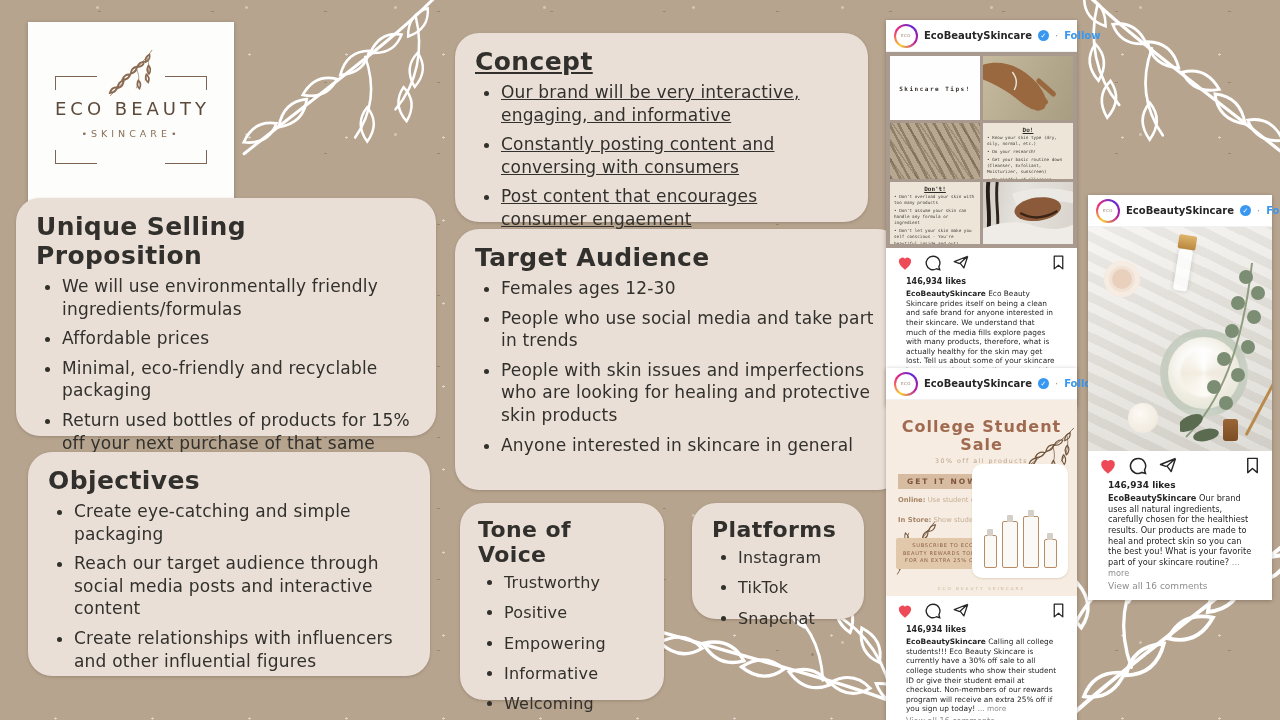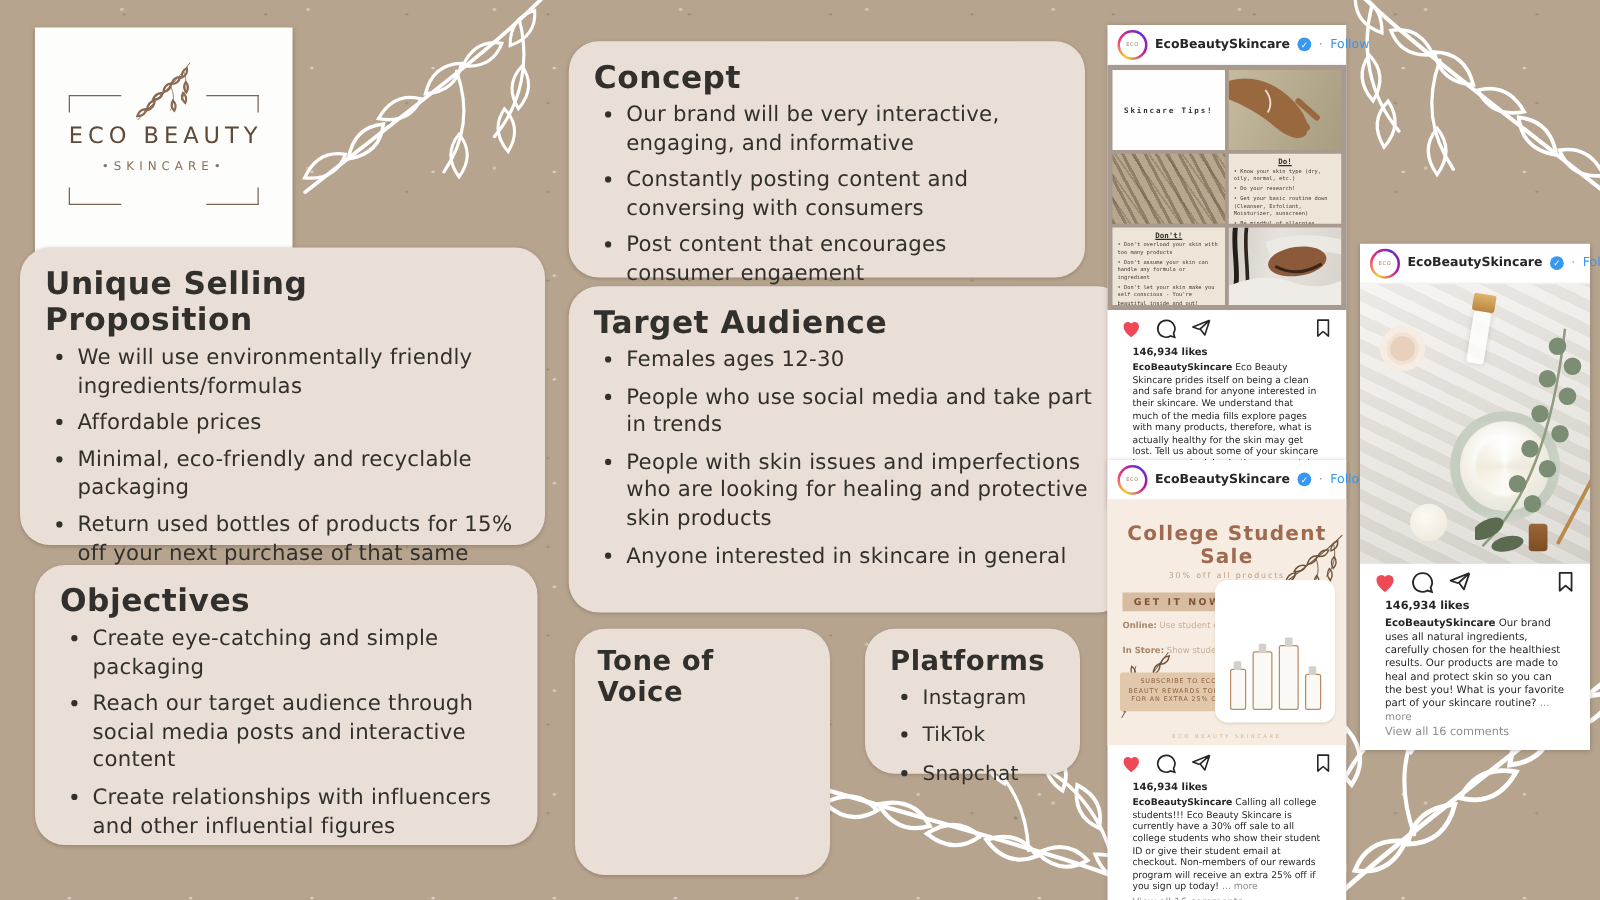--- a/index.html
+++ b/index.html
@@ -28,21 +28,21 @@
     padding:14px 20px 12px; color:#32302c;
     box-shadow:0 1px 3px rgba(90,70,50,.28);
   }
   .panel h2{ font-size:25px; font-weight:700; letter-spacing:.4px; margin-bottom:5px; }
   .panel ul{ margin:0 0 0 8px; padding-left:18px; }
   .panel li{ font-size:17px; line-height:1.33; margin-bottom:7px; letter-spacing:.2px; }
   .panel.small h2{ font-size:22px; }
   .panel.small li{ font-size:16px; margin-bottom:9px; }
   .p-usp{ left:16px; top:198px; width:420px; height:238px; }
   .p-obj{ left:28px; top:452px; width:402px; height:224px; }
-  .p-con{ left:455px; top:33px; width:413px; height:189px; }
+  .p-con{ left:455px; top:33px; width:413px; height:189px;text-decoration:underline; }
   .p-tar{ left:455px; top:229px; width:447px; height:261px; }
   .p-ton{ left:460px; top:503px; width:204px; height:197px;padding-left:18px; }
   .p-pla{ left:692px; top:503px; width:172px; height:116px; }
   
   .logo-card{
     position:absolute; left:28px; top:22px; width:206px; height:187px;
     background:#fdfdfb; box-shadow:0 1px 4px rgba(60,45,30,.3);
     display:flex; flex-direction:column; align-items:center; justify-content:center;
   }
   .logo-frame{ position:relative; width:152px; height:96px; }
@@ -67,21 +67,21 @@
   .avatar{ width:24px; height:24px; flex:none; border-radius:50%; padding:2px;
     background:conic-gradient(from 210deg,#f9ce34,#ee2a7b,#6228d7,#b5179e,#f9ce34); }
   .avatar-in{ width:100%; height:100%; border-radius:50%; background:#fff;
     display:flex; align-items:center; justify-content:center;
     font-size:4px; letter-spacing:.5px; color:#9b7b60; }
   .ig-user{ font-weight:700; font-size:10px; white-space:nowrap; }
   .vbadge{ width:11px; height:11px; flex:none; border-radius:50%; background:#3897f0; color:#fff;
     display:inline-flex; align-items:center; justify-content:center; font-size:7px; }
   .vbadge::after{ content:"✓"; }
   .ig-sep{ color:#999; font-size:10px; }
-  .ig-follow{ color:#3897f0; font-weight:400; font-size:10px; cursor:pointer; }
+  .ig-follow{ color:#3897f0; font-weight:700; font-size:10px; cursor:pointer; }
   .ig-actions{ display:flex; align-items:center; gap:10px; padding:5px 10px 2px; height:26px; flex:none; }
   .ig-actions svg{ display:block; }
   .act-save{ margin-left:auto; }
   .ig-text{ padding:3px 20px 9px; }
   .likes{ font-weight:700; font-size:8px; margin-bottom:3px; }
   .cap{ font-size:7.4px; line-height:1.3; }
   .ig3 .cap{ font-size:8.2px; }
   .ig3 .likes{ font-size:9px; }
   .cap-user{ font-weight:700; }
   .cap-more{ color:#8e8e8e; }
@@ -244,20 +244,27 @@
     <ul>
       <li>Females ages 12-30</li>
       <li>People who use social media and take part in trends</li>
       <li>People with skin issues and imperfections who are looking for healing and protective skin products</li>
       <li>Anyone interested in skincare in general</li>
     </ul>
   </div>
 
   <div class="panel small p-ton">
     <h2>Tone of Voice</h2>
+    <ul>
+      <li>Trustworthy</li>
+      <li>Positive</li>
+      <li>Empowering</li>
+      <li>Informative</li>
+      <li>Welcoming</li>
+    </ul>
   </div>
 
   <div class="panel small p-pla">
     <h2>Platforms</h2>
     <ul>
       <li>Instagram</li>
       <li>TikTok</li>
       <li>Snapchat</li>
     </ul>
   </div>

